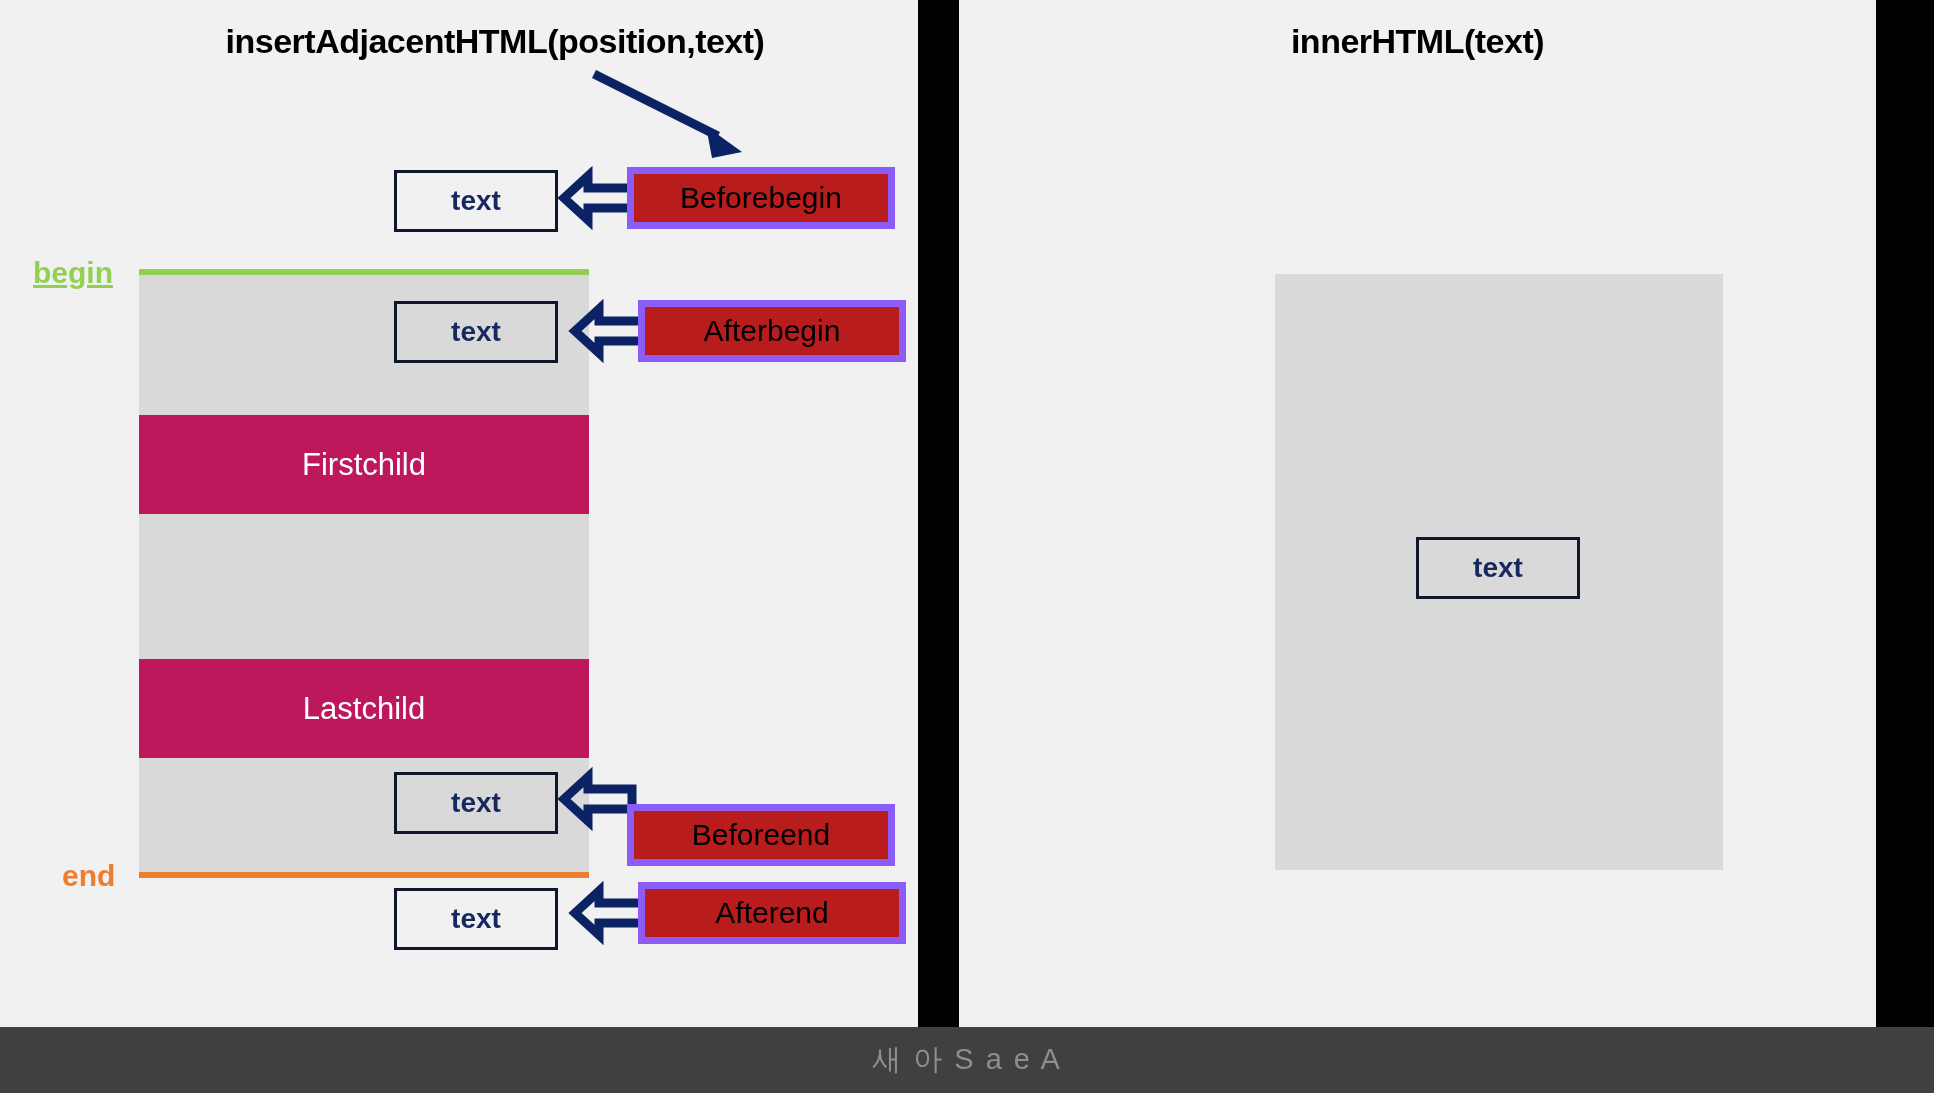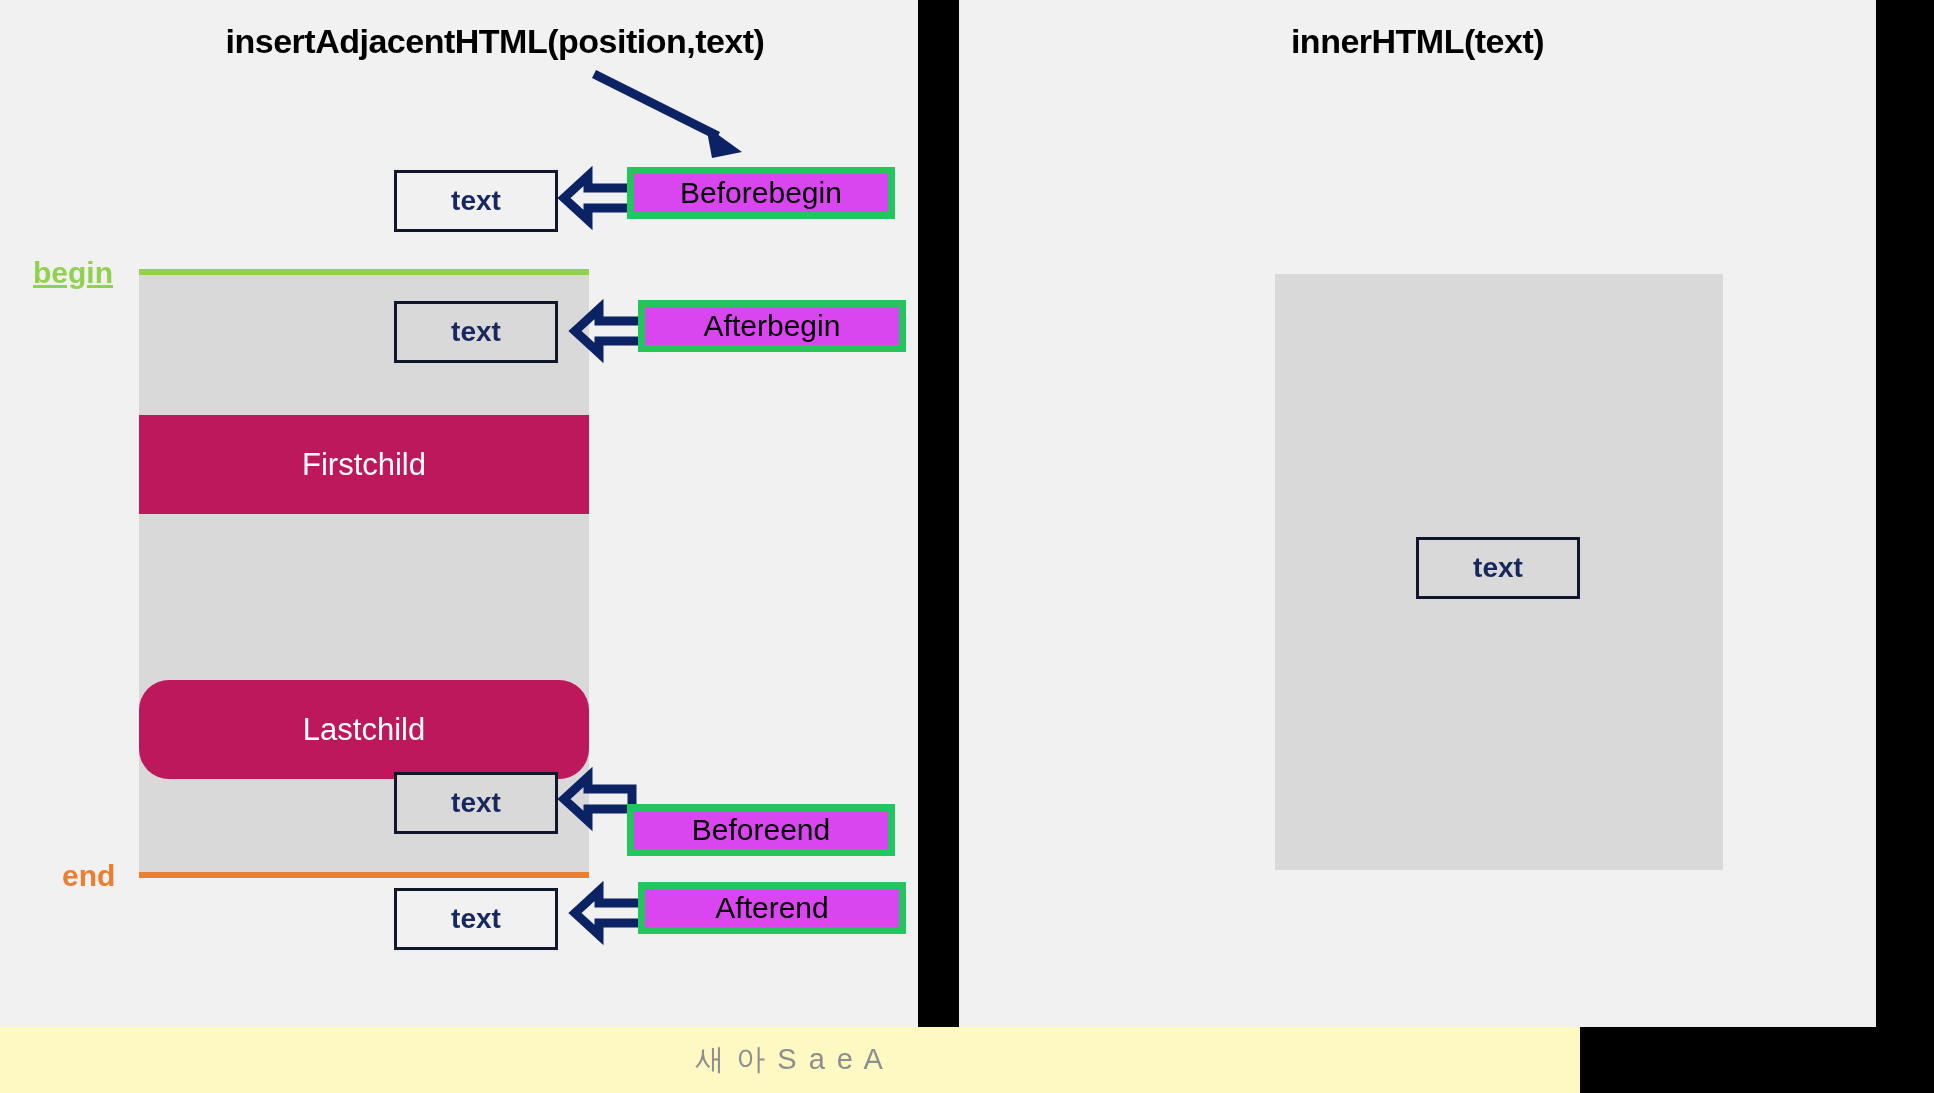--- a/index.html
+++ b/index.html
@@ -76,21 +76,21 @@
     height: 99px;
     background: #be185d;
     color: #FFFFFF;
     font-size: 31px;
     display: flex;
     align-items: center;
     justify-content: center;
     box-sizing: border-box;
   }
   #firstchild-block { top: 415px; }
-  #lastchild-block  { top: 680px; border-radius: 30px; }
+  #lastchild-block  { top: 659px; }
 
   
   .text-chip {
     position: absolute;
     width: 164px;
     height: 62px;
     border: 3px solid #0f172a;
     box-sizing: border-box;
     color: #17285E;
     font-size: 28px;
@@ -101,23 +101,23 @@
   }
   #chip-beforebegin { left: 394px; top: 170px;  background: #F1F1F1; }
   #chip-afterbegin  { left: 394px; top: 301px;  background: #D9D9D9; }
   #chip-beforeend   { left: 394px; top: 772px;  background: #D9D9D9; }
   #chip-afterend    { left: 394px; top: 888px;  background: #F1F1F1; }
   #chip-inner       { left: 1416px; top: 537px; width: 164px; height: 62px; background: #D9D9D9; }
 
   
   .callout {
     position: absolute;
-    height: 52px;
-    border: 7px solid #22c55e;
-    background: #d946ef;
+    height: 62px;
+    border: 7px solid #8b5cf6;
+    background: #b91c1c;
     box-sizing: border-box;
     color: #000000;
     font-size: 30px;
     display: flex;
     align-items: center;
     justify-content: center;
     white-space: nowrap;
   }
   #callout-beforebegin { left: 627px; top: 167px; width: 268px; }
   #callout-afterbegin  { left: 638px; top: 300px; width: 268px; }
@@ -153,23 +153,23 @@
     width: 448px;
     height: 596px;
     background: #D9D9D9;
   }
 
   
   #watermark {
     position: absolute;
     left: 0;
     top: 1027px;
-    width: 1580px;
+    width: 1934px;
     height: 66px;
-    background: #fef9c3;
+    background: #404040;
     color: #8E8E8E;
     font-size: 29px;
     display: flex;
     align-items: center;
     justify-content: center;
     letter-spacing: 2px;
     text-align: center;
   }
 </style>
 </head>

